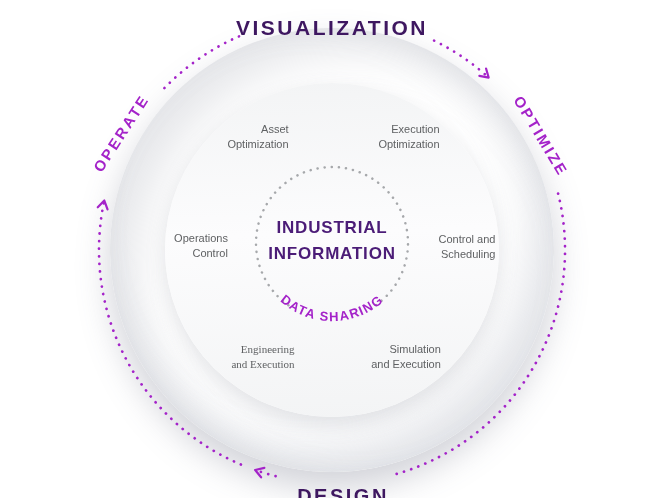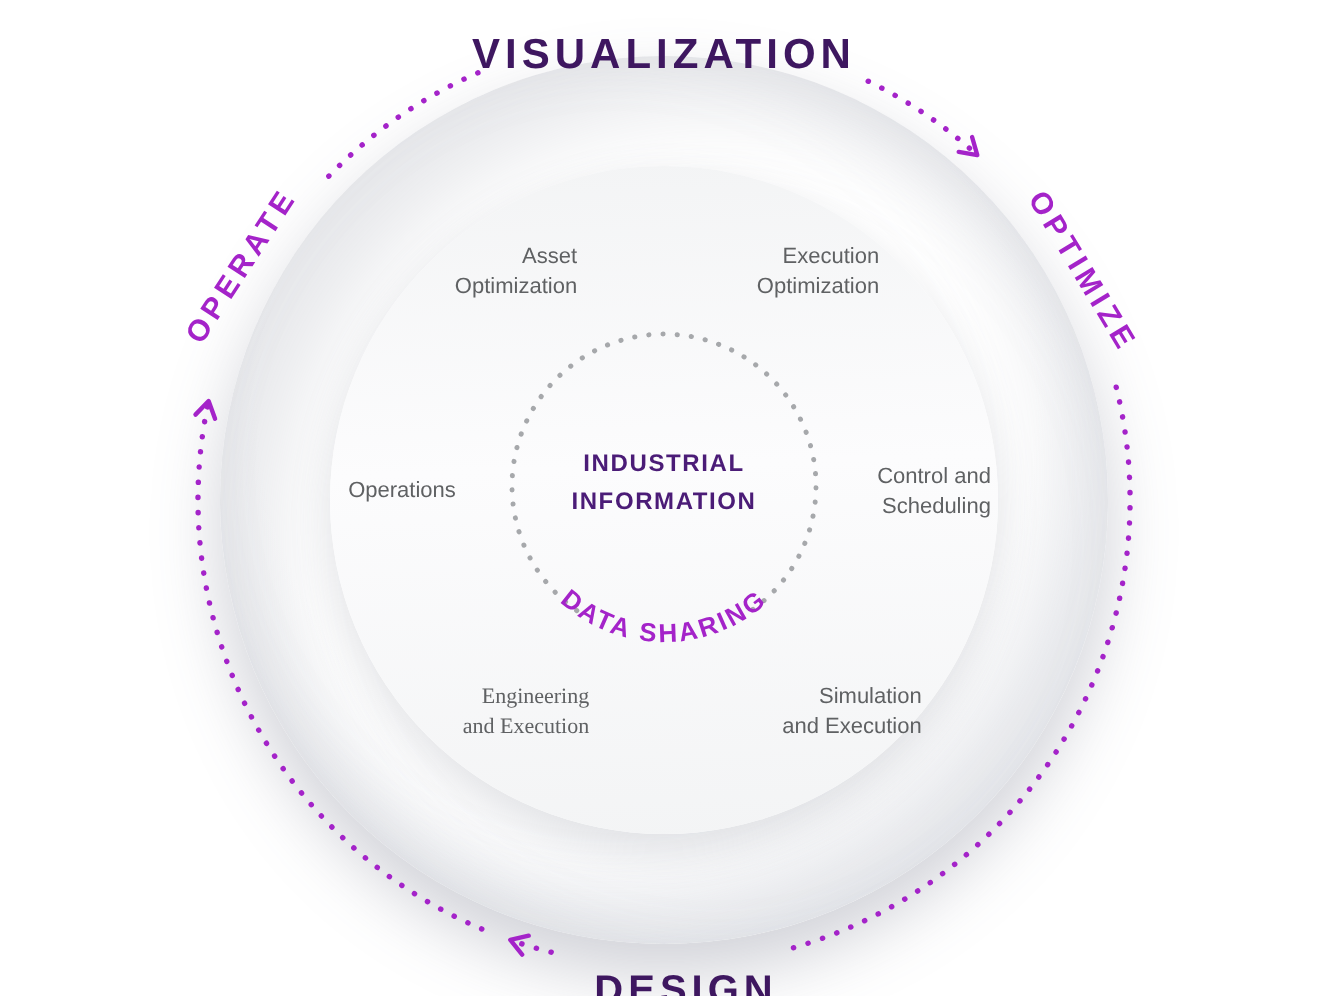--- a/index.html
+++ b/index.html
@@ -50,35 +50,35 @@
     letter-spacing:2.5px; font-size:15px; white-space:nowrap;
   }
   .label-top    { left:332px; top:28px;  transform:translate(-50%,-50%); font-size:21px;text-align:right; }
   .label-bottom { left:343px; top:496px; transform:translate(-50%,-50%); font-size:20px; }
   .label-left   { left:121px; top:133px; transform:translate(-50%,-50%) rotate(-57deg); color:var(--magenta-purple,#a423c9); }
   .label-right  { left:541px; top:136px; transform:translate(-50%,-50%) rotate(59deg);  color:var(--magenta-purple,#a423c9); }
 
   .center-title {
     position:absolute; left:332px; top:241px; transform:translate(-50%,-50%);
     text-align:center; color: var(--center-purple, #4b1c77);
-    font-weight:bold; font-size:12px; letter-spacing:0.8px; line-height:1.55; white-space:nowrap;
+    font-weight:bold; font-size:17px; letter-spacing:0.8px; line-height:1.55; white-space:nowrap;
   }
   .center-title span { display:block; }
 
   .category {
     position:absolute; transform:translate(-50%,-50%); text-align:right;
     color: var(--category-gray, #5f6163); font-size:11px; line-height:1.4; white-space:nowrap;
   }
   .category span { display:block; }
   .cat-1 { left:258px; top:137px; }
   .cat-2 { left:409px; top:137px; }
   .cat-3 { left:201px; top:246px; }
   .cat-4 { left:467px; top:247px; }
   .cat-5 { left:263px; top:357px;font-family:Liberation Serif, serif; }
-  .cat-6 { left:406px; top:357px;margin-left:20px; }
+  .cat-6 { left:406px; top:357px; }
 </style>
 </head>
 <body>
 
 <div class="stage">
 
   <div class="outer-circle"></div>
   <div class="inner-circle"></div>
 
   <svg class="overlay" viewBox="0 0 664 498" aria-hidden="true">
@@ -110,20 +110,21 @@
   <div class="category cat-1">
     <span>Asset</span>
     <span>Optimization</span>
   </div>
   <div class="category cat-2">
     <span>Execution</span>
     <span>Optimization</span>
   </div>
   <div class="category cat-3">
     <span>Operations</span>
+    <span>Control</span>
   </div>
   <div class="category cat-4">
     <span>Control and</span>
     <span>Scheduling</span>
   </div>
   <div class="category cat-5">
     <span>Engineering</span>
     <span>and Execution</span>
   </div>
   <div class="category cat-6">

